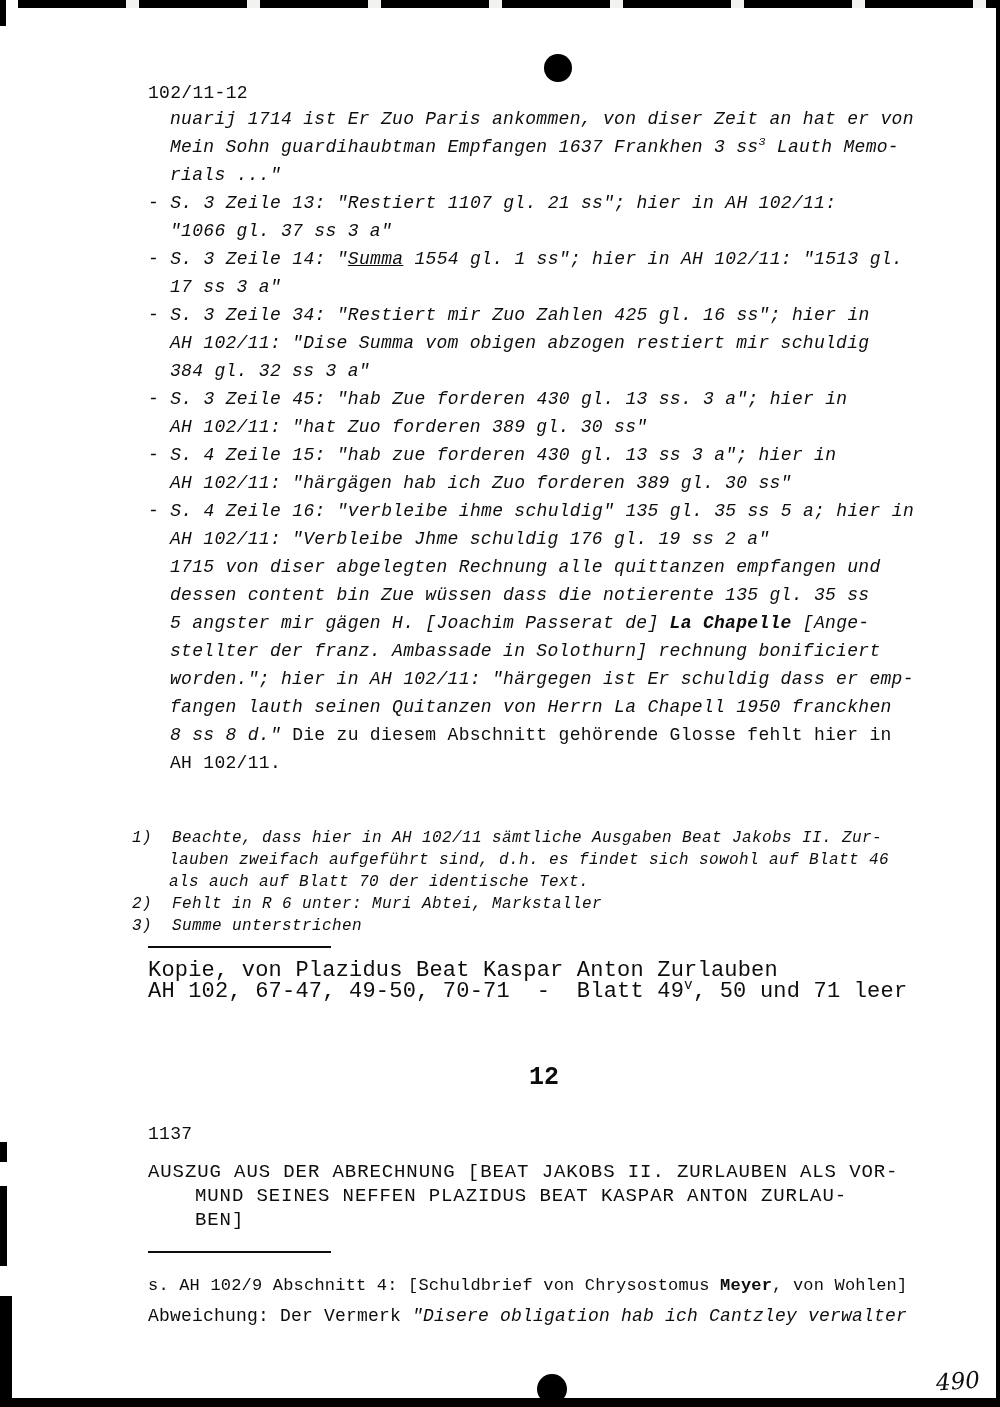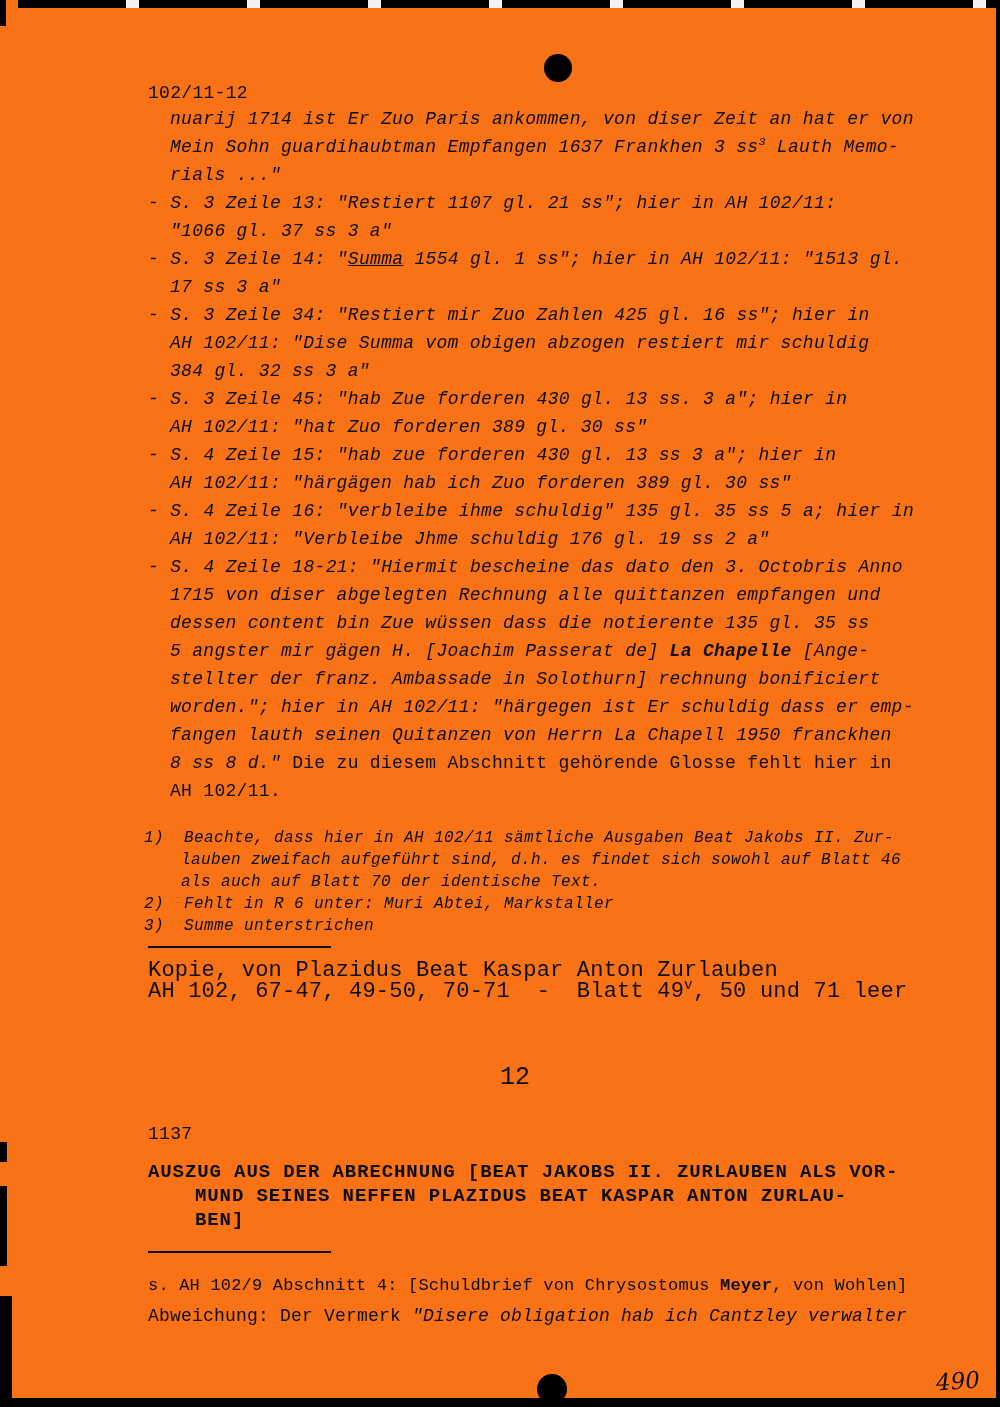--- a/index.html
+++ b/index.html
@@ -1,61 +1,61 @@
 <!DOCTYPE html>
 <html><head>
 <meta charset="utf-8">
 <title>Scanned archival page</title>
 <style>
   html,body{margin:0;padding:0;background:#777;}
   .page{
     position:relative;
     width:1000px;height:1407px;
     margin:0 auto;
-    background:#f97316;
+    background:#ffffff;
     font-family:"Liberation Mono", monospace;
     color:#0d0d0d;
     overflow:hidden;
   }
   .ln{white-space:pre;}
   
   .body-block{
     position:absolute;left:148px;top:105px;
     font-size:18px;line-height:28px;letter-spacing:0.3px;
     font-style:italic;
   }
   .ind{margin-left:22px;}
   .upright{font-style:normal;}
   sup{font-size:0.65em;vertical-align:super;line-height:0;}
   .u{text-decoration:underline;}
   b{font-weight:bold;}
   
   .footnotes{
-    position:absolute;left:144px;top:827px;
+    position:absolute;left:132px;top:827px;
     font-size:16px;line-height:22px;letter-spacing:0.4px;
     font-style:italic;
   }
   .fn-cont{margin-left:37px;}
   
   .rule{position:absolute;height:2px;background:#0d0d0d;}
   .rule-1{left:148px;top:946px;width:183px;}
   .rule-2{left:148px;top:1251px;width:183px;}
   
   .kopie{
     position:absolute;left:148px;top:960px;
     font-size:22px;line-height:21px;letter-spacing:0.2px;
   }
   .page-number{
-    position:absolute;left:500px;top:1063px;
-    font-size:25px;font-weight:normal;
+    position:absolute;left:529px;top:1063px;
+    font-size:25px;font-weight:bold;
   }
   .year{position:absolute;left:148px;top:1124px;font-size:18px;letter-spacing:0.3px;}
   .heading{
     position:absolute;left:148px;top:1160px;
-    font-size:19px;font-weight:bold;line-height:24px;letter-spacing:0.9px;
+    font-size:19px;font-weight:normal;line-height:24px;letter-spacing:0.9px;
   }
   .head-ind{margin-left:47px;}
   .ref-line{
     position:absolute;left:148px;top:1276px;
     font-size:17px;letter-spacing:0.2px;white-space:pre;
   }
   .abw-line{
     position:absolute;left:148px;top:1306px;
     font-size:18px;letter-spacing:0.2px;white-space:pre;
   }
@@ -106,21 +106,20 @@
     <div class="ln ind">17 ss 3 a"</div>
     <div class="ln">- S. 3 Zeile 34: "Restiert mir Zuo Zahlen 425 gl. 16 ss"; hier in</div>
     <div class="ln ind">AH 102/11: "Dise Summa vom obigen abzogen restiert mir schuldig</div>
     <div class="ln ind">384 gl. 32 ss 3 a"</div>
     <div class="ln">- S. 3 Zeile 45: "hab Zue forderen 430 gl. 13 ss. 3 a"; hier in</div>
     <div class="ln ind">AH 102/11: "hat Zuo forderen 389 gl. 30 ss"</div>
     <div class="ln">- S. 4 Zeile 15: "hab zue forderen 430 gl. 13 ss 3 a"; hier in</div>
     <div class="ln ind">AH 102/11: "härgägen hab ich Zuo forderen 389 gl. 30 ss"</div>
     <div class="ln">- S. 4 Zeile 16: "verbleibe ihme schuldig" 135 gl. 35 ss 5 a; hier in</div>
     <div class="ln ind">AH 102/11: "Verbleibe Jhme schuldig 176 gl. 19 ss 2 a"</div>
-    <div class="ln">- S. 4 Zeile 18-21: "Hiermit bescheine das dato den 3. Octobris Anno</div>
     <div class="ln ind">1715 von diser abgelegten Rechnung alle quittanzen empfangen und</div>
     <div class="ln ind">dessen content bin Zue wüssen dass die notierente 135 gl. 35 ss</div>
     <div class="ln ind"><span>5 angster mir gägen H. [Joachim Passerat de] </span><b>La Chapelle</b><span> [Ange-</span></div>
     <div class="ln ind">stellter der franz. Ambassade in Solothurn] rechnung bonificiert</div>
     <div class="ln ind">worden."; hier in AH 102/11: "härgegen ist Er schuldig dass er emp-</div>
     <div class="ln ind">fangen lauth seinen Quitanzen von Herrn La Chapell 1950 franckhen</div>
     <div class="ln ind"><span>8 ss 8 d."</span><span class="upright"> Die zu diesem Abschnitt gehörende Glosse fehlt hier in</span></div>
     <div class="ln ind upright">AH 102/11.</div>
   </div>
 

